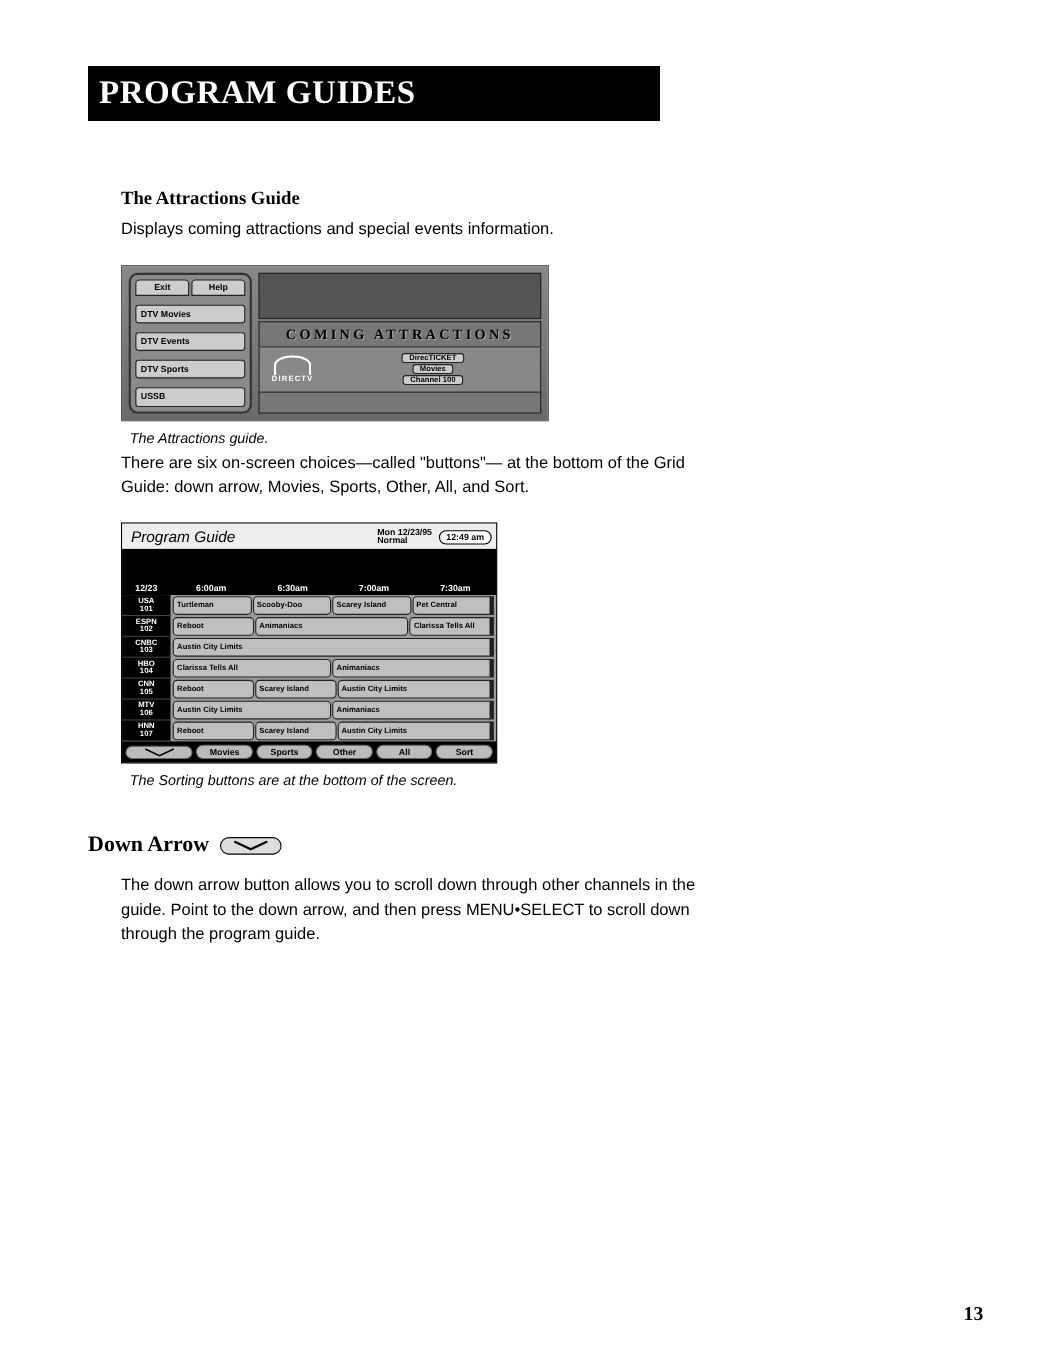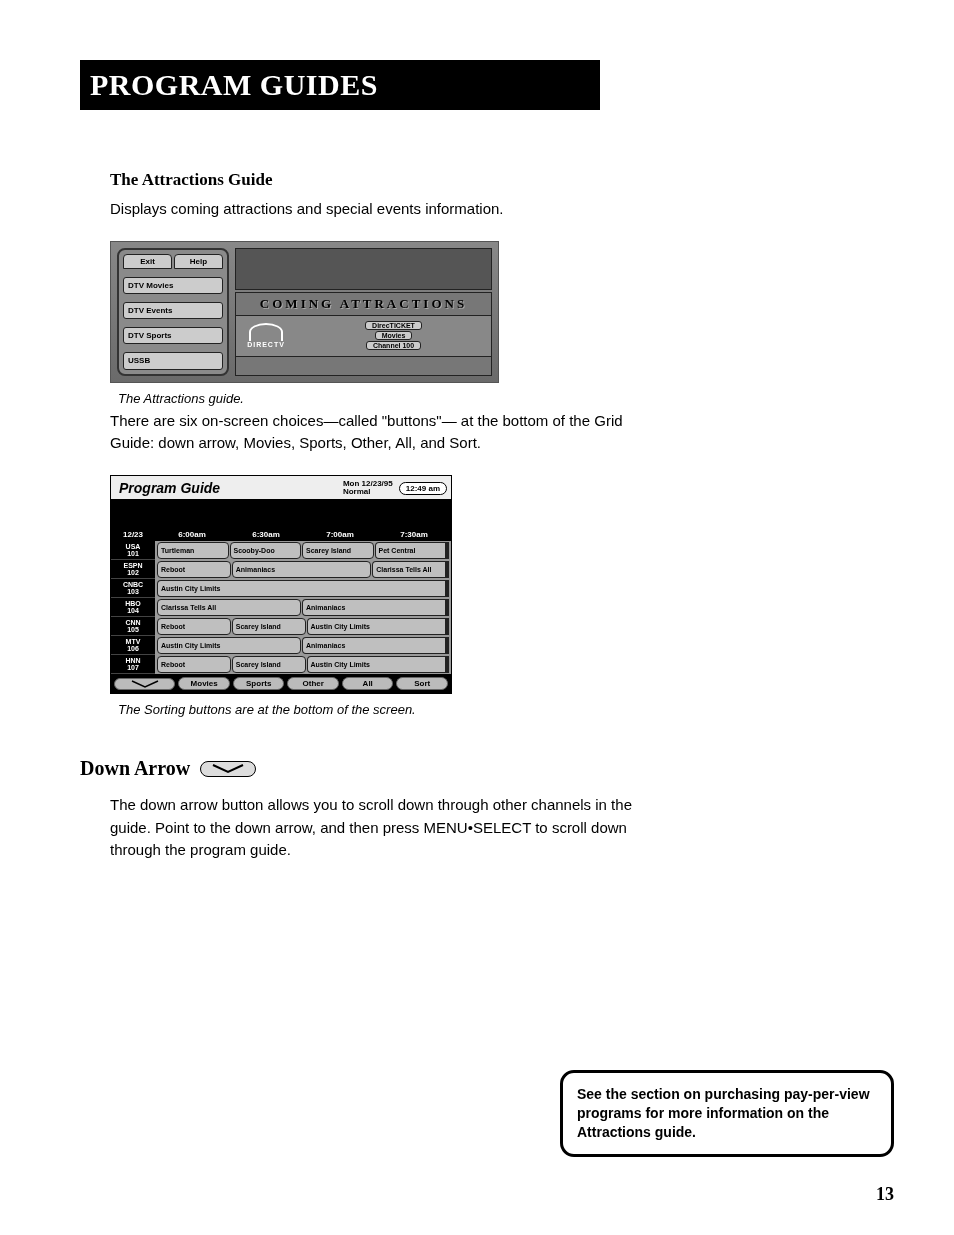--- a/index.html
+++ b/index.html
@@ -198,21 +198,21 @@
   }
   .grid-header {
     background: #eee;
     display: flex;
     align-items: center;
     padding: 4px 4px 2px 4px;
     border-bottom: 1px solid #000;
   }
   .grid-title {
     font-family: Arial, sans-serif;
-    font-weight: 700;
+    font-weight: 400;
     font-size: 14px;
     font-style: italic;
     flex: 1;
     padding-left: 4px;
   }
   .grid-meta {
     font-size: 8px;
     line-height: 1.1;
     font-weight: bold;
     text-align: left;
@@ -487,16 +487,15 @@
       <span class="inline-down-icon">
         <svg width="34" height="10" viewBox="0 0 34 10">
             <path d="M2 1 L17 8 L32 1" fill="none" stroke="#000" stroke-width="2"></path>
           </svg>
       </span>
     </div>
     <p class="body-text">The down arrow button allows you to scroll down through other channels in the guide. Point to the down arrow, and then press MENU•SELECT to scroll down through the program guide.</p>
 
   </div>
 
-  <div class="callout-box">See the section on purchasing pay-per-view programs for more information on the Attractions guide.</div>
 
   <div class="page-number">13</div>
 </div>
 
 </body></html>

